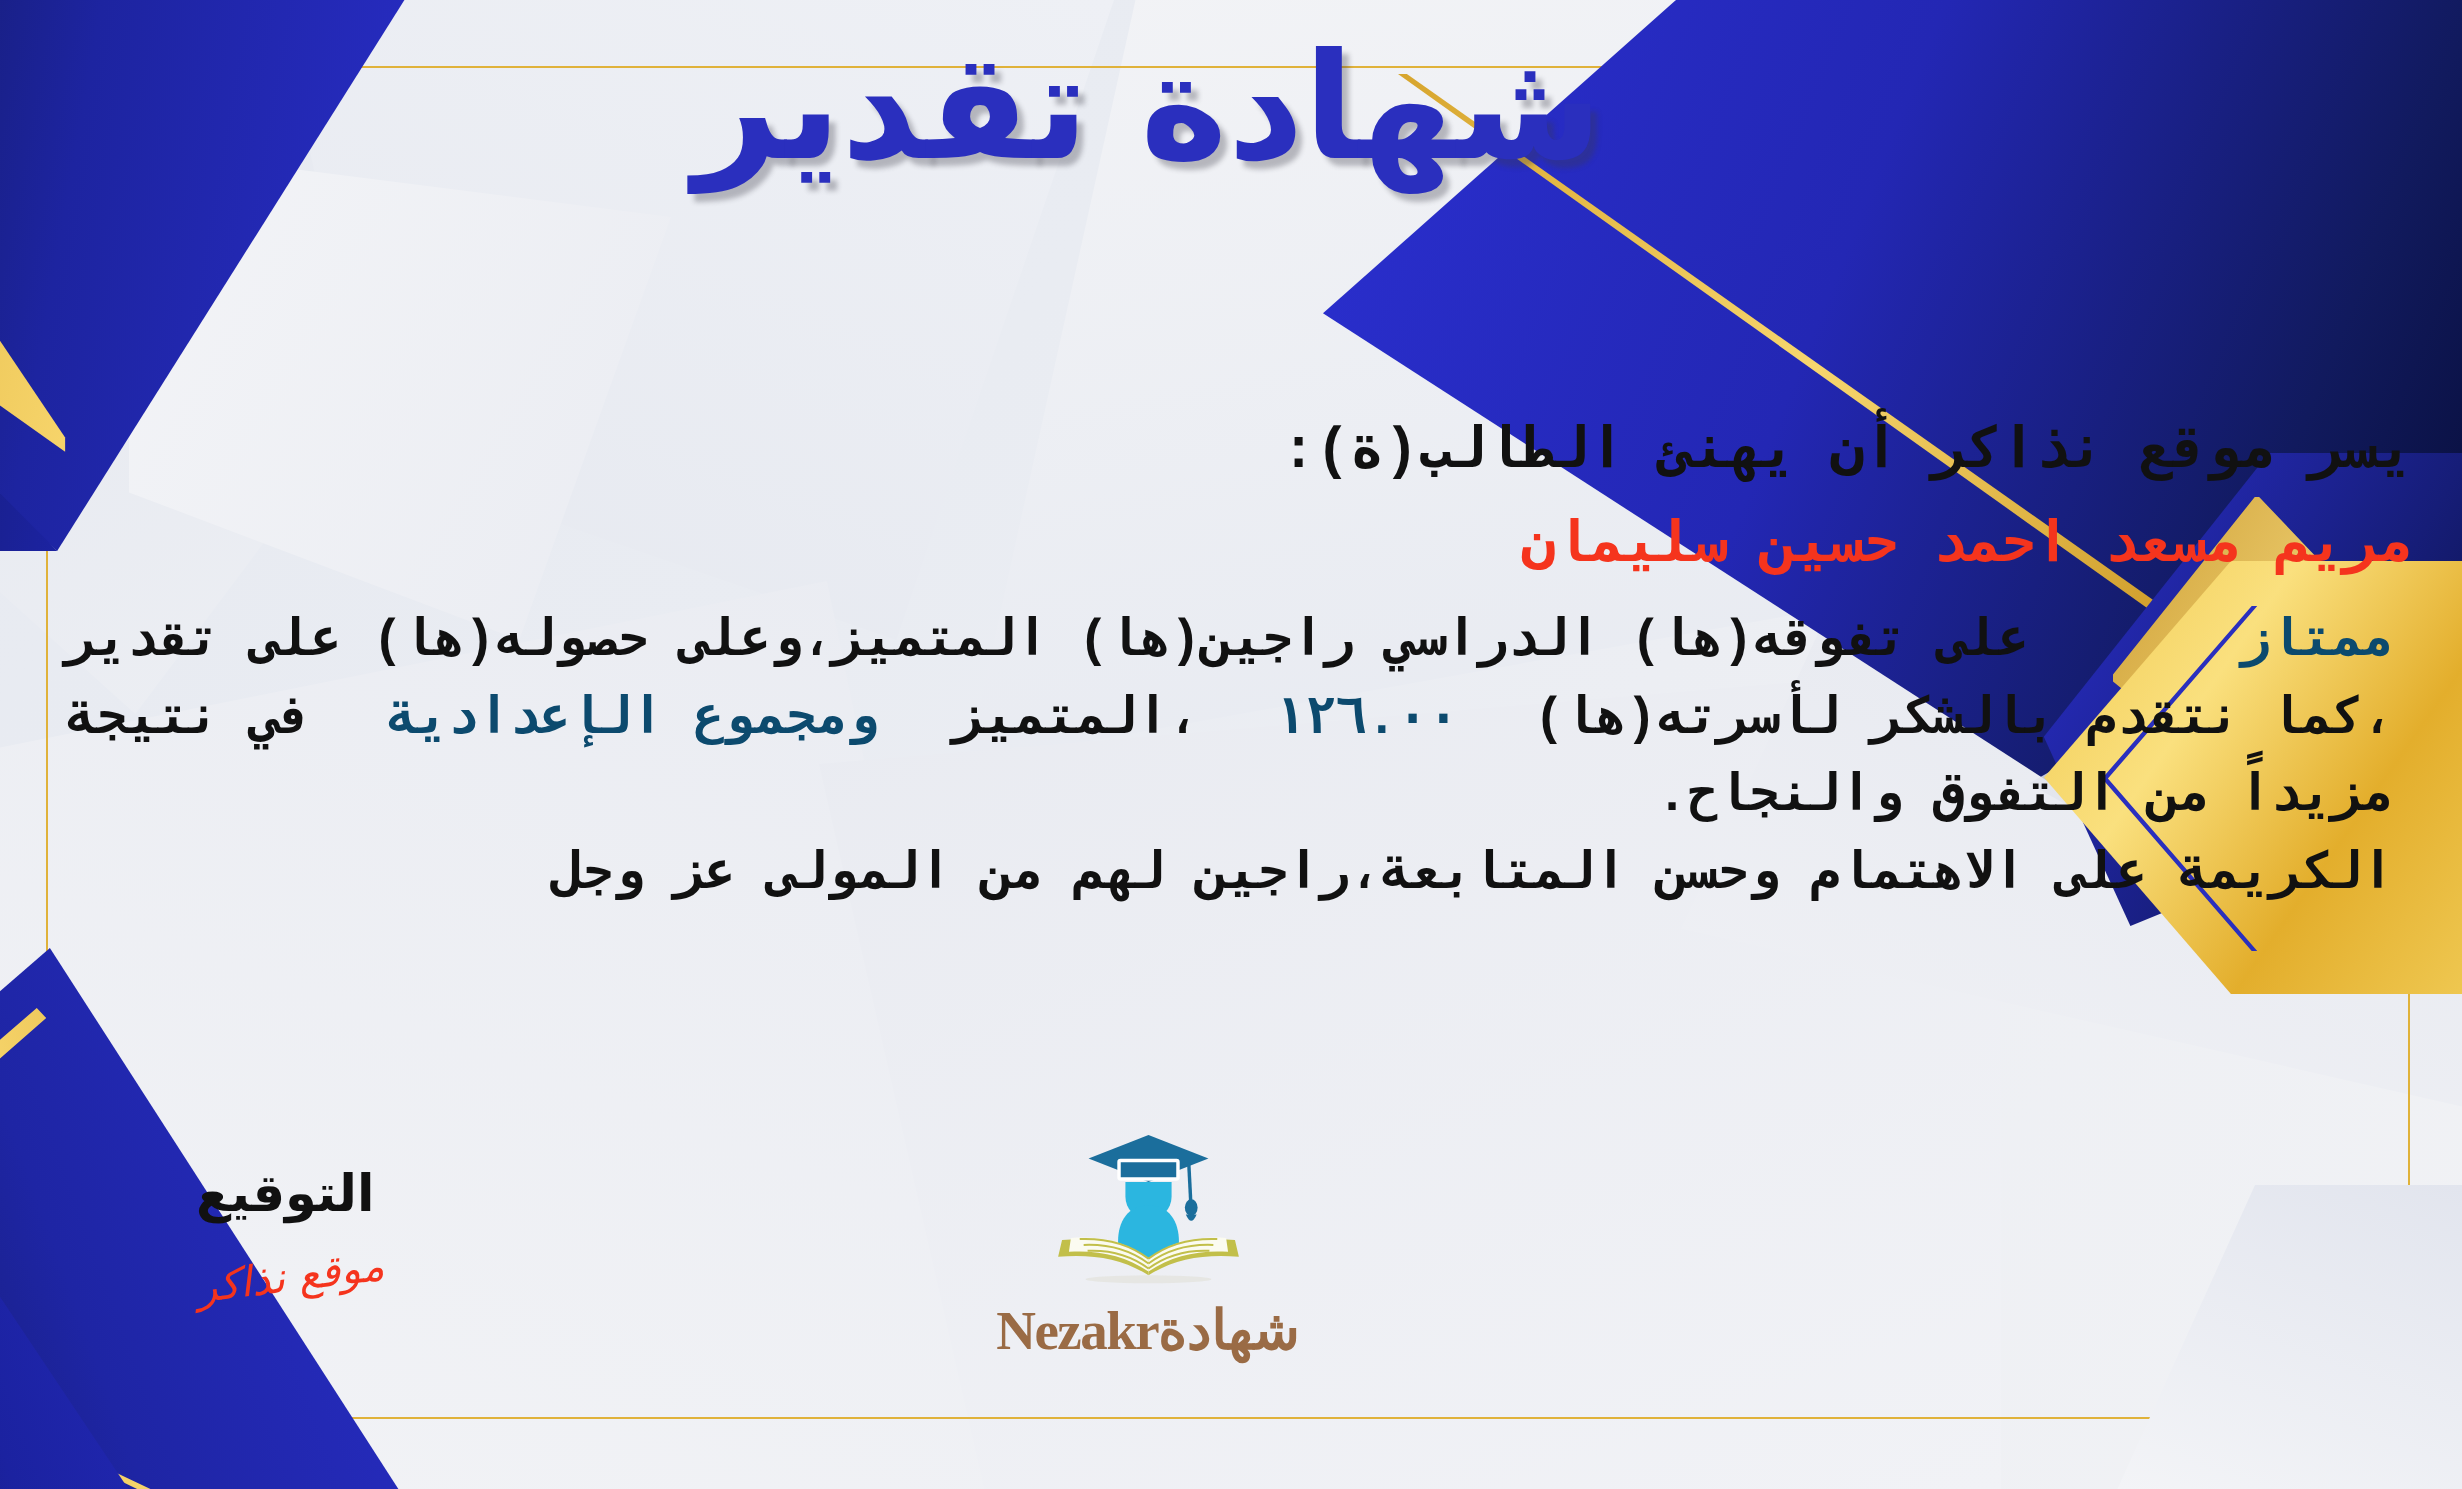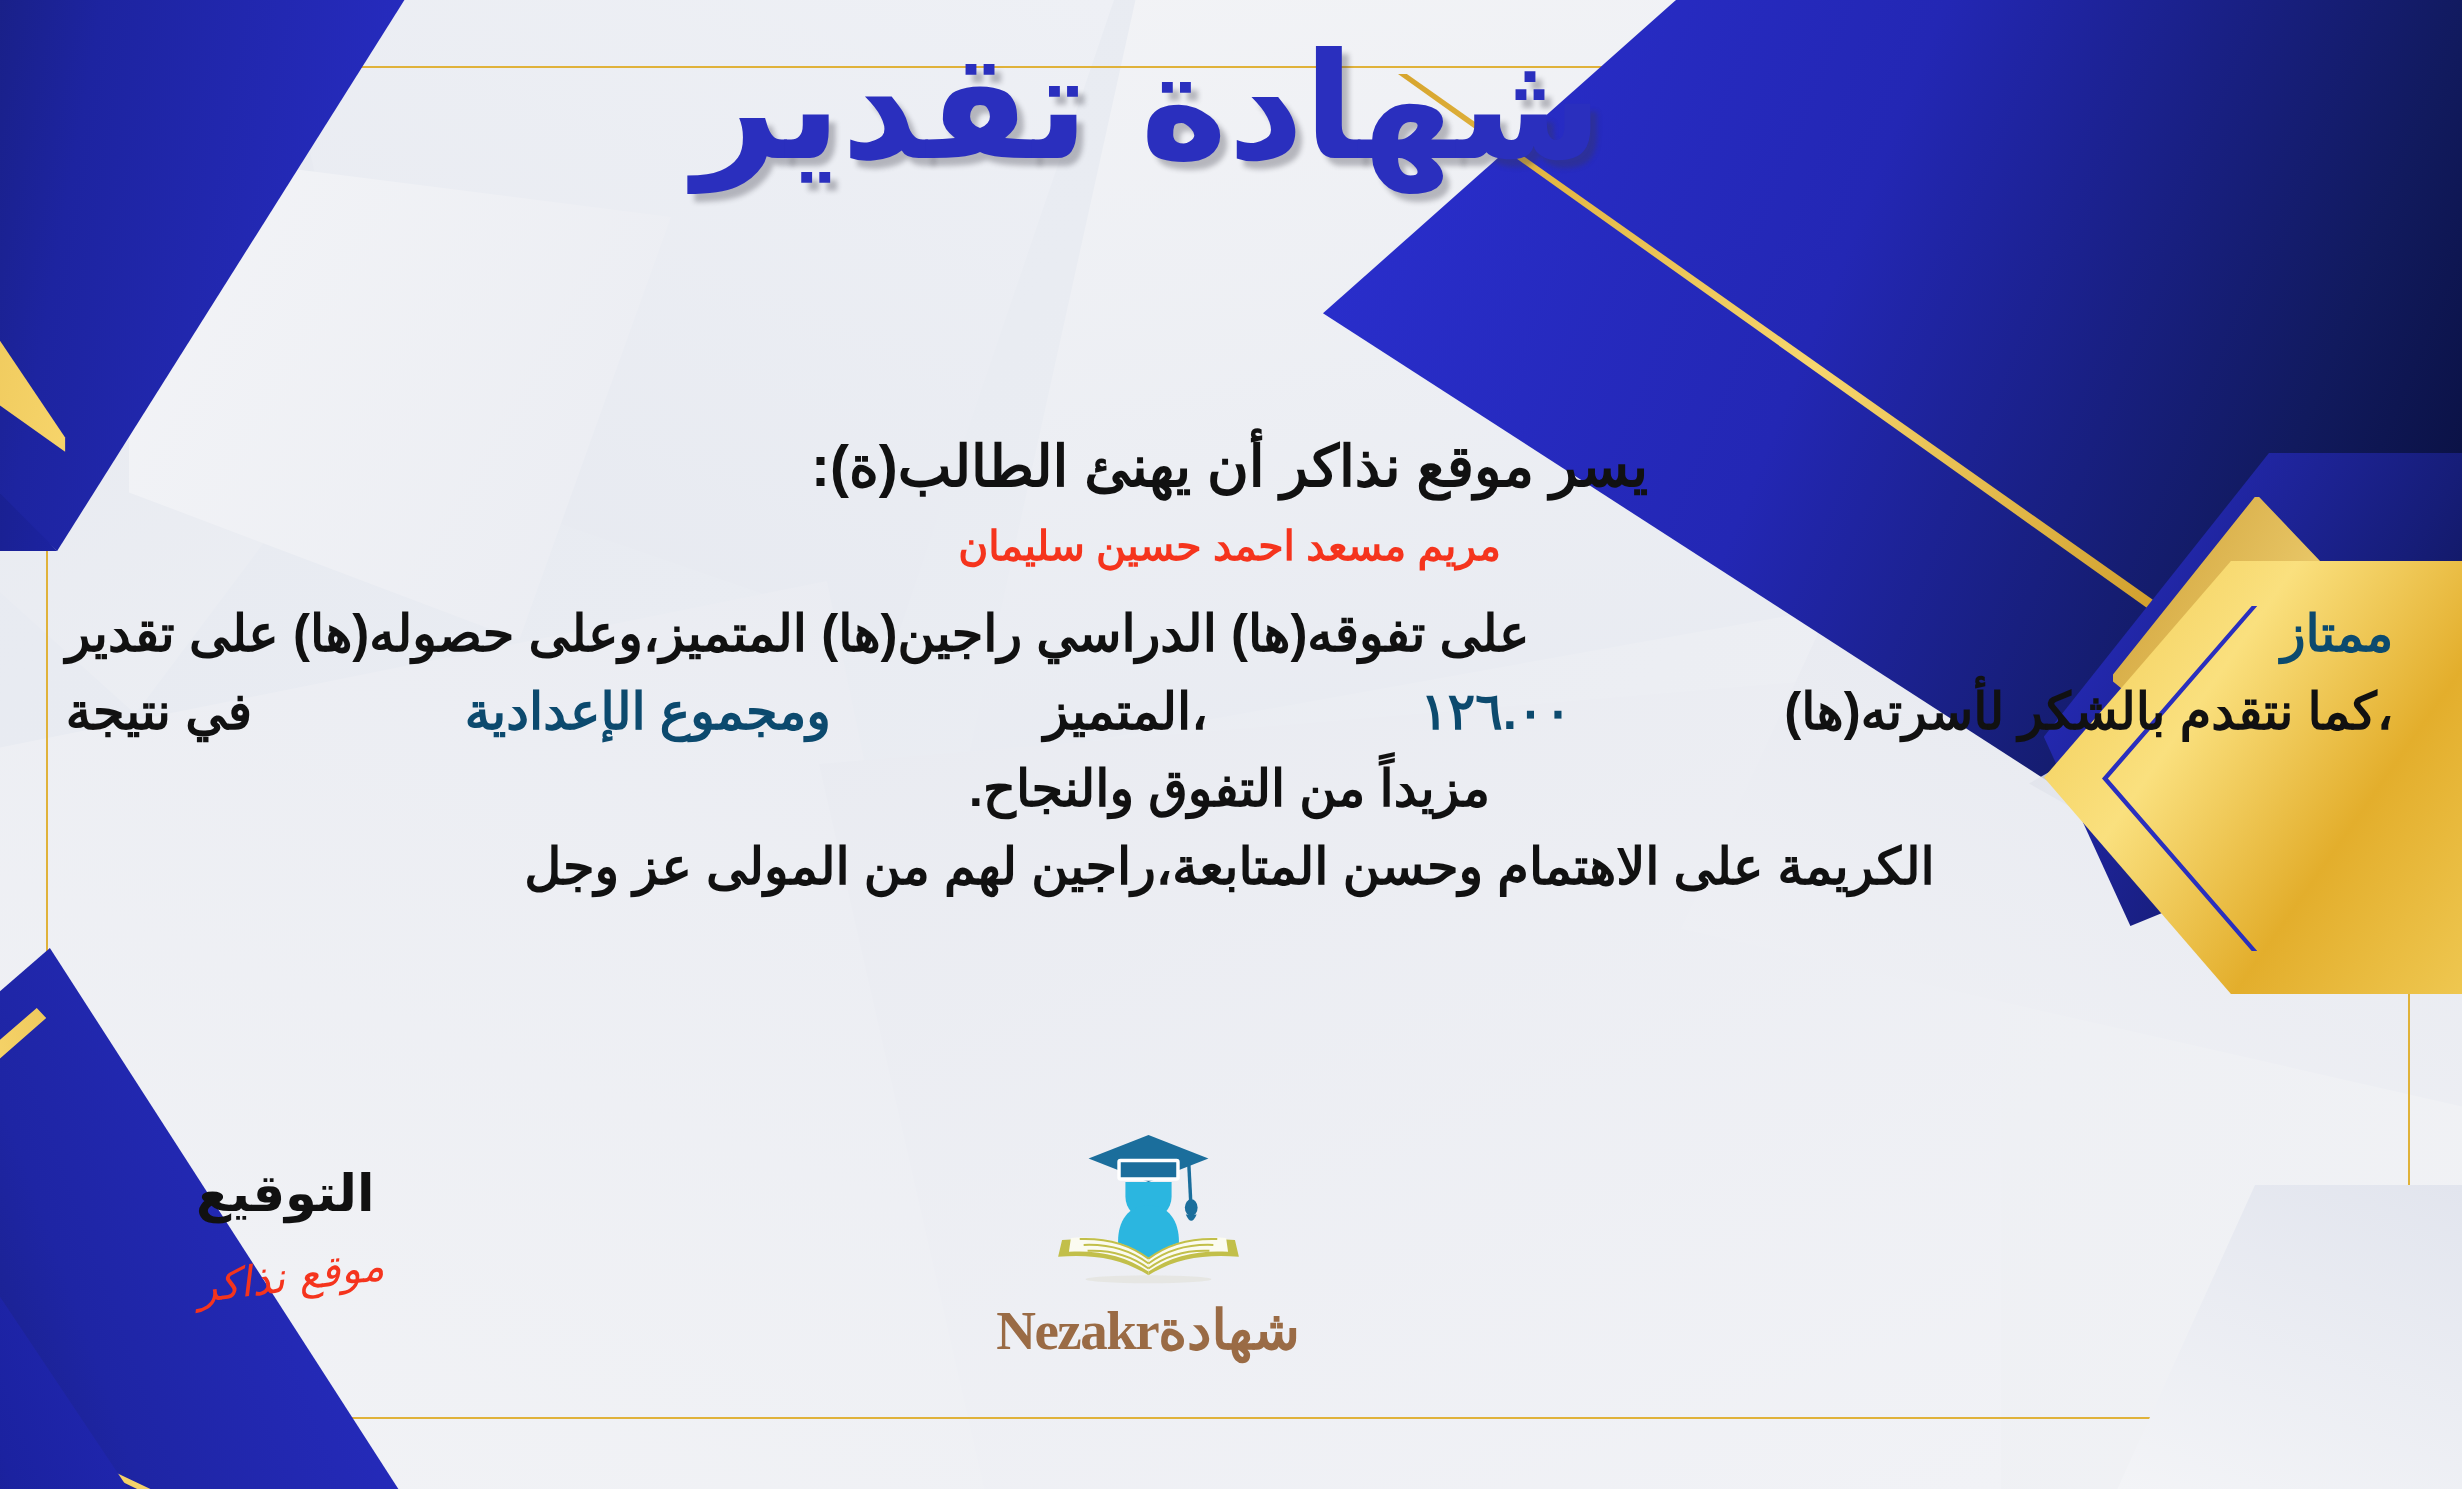--- a/index.html
+++ b/index.html
@@ -176,36 +176,36 @@
     color:#2a2fbe;
     letter-spacing:-4.9px;
     text-shadow: 6.9px 7.9px 4.9px rgba(60,60,70,.32);
     line-height:1.05;
     direction:rtl;
   }
 
   .body-block{
     position:absolute;
     left:212px; right:49px;
-    top:428px;
+    top:414px;
     direction:rtl;
-    text-align:center;
+    text-align:right;
     color:#111;
-    font-family:Liberation Sans, sans-serif;
+    font-family:Liberation Mono, monospace;
   }
 
   .line-greeting{
     font-size:57px;
     font-weight:600;
     line-height:1.35;
     letter-spacing:-1px;
   }
   .line-name{
     margin-top:16.7px;
-    font-size:41px;
+    font-size:57px;
     font-weight:700;
     color:#f5341d;
     letter-spacing:-1px;
   }
 
   .para{
     margin-top:25.6px;
     font-size:51px;
     line-height:1.52;
     font-weight:600;

